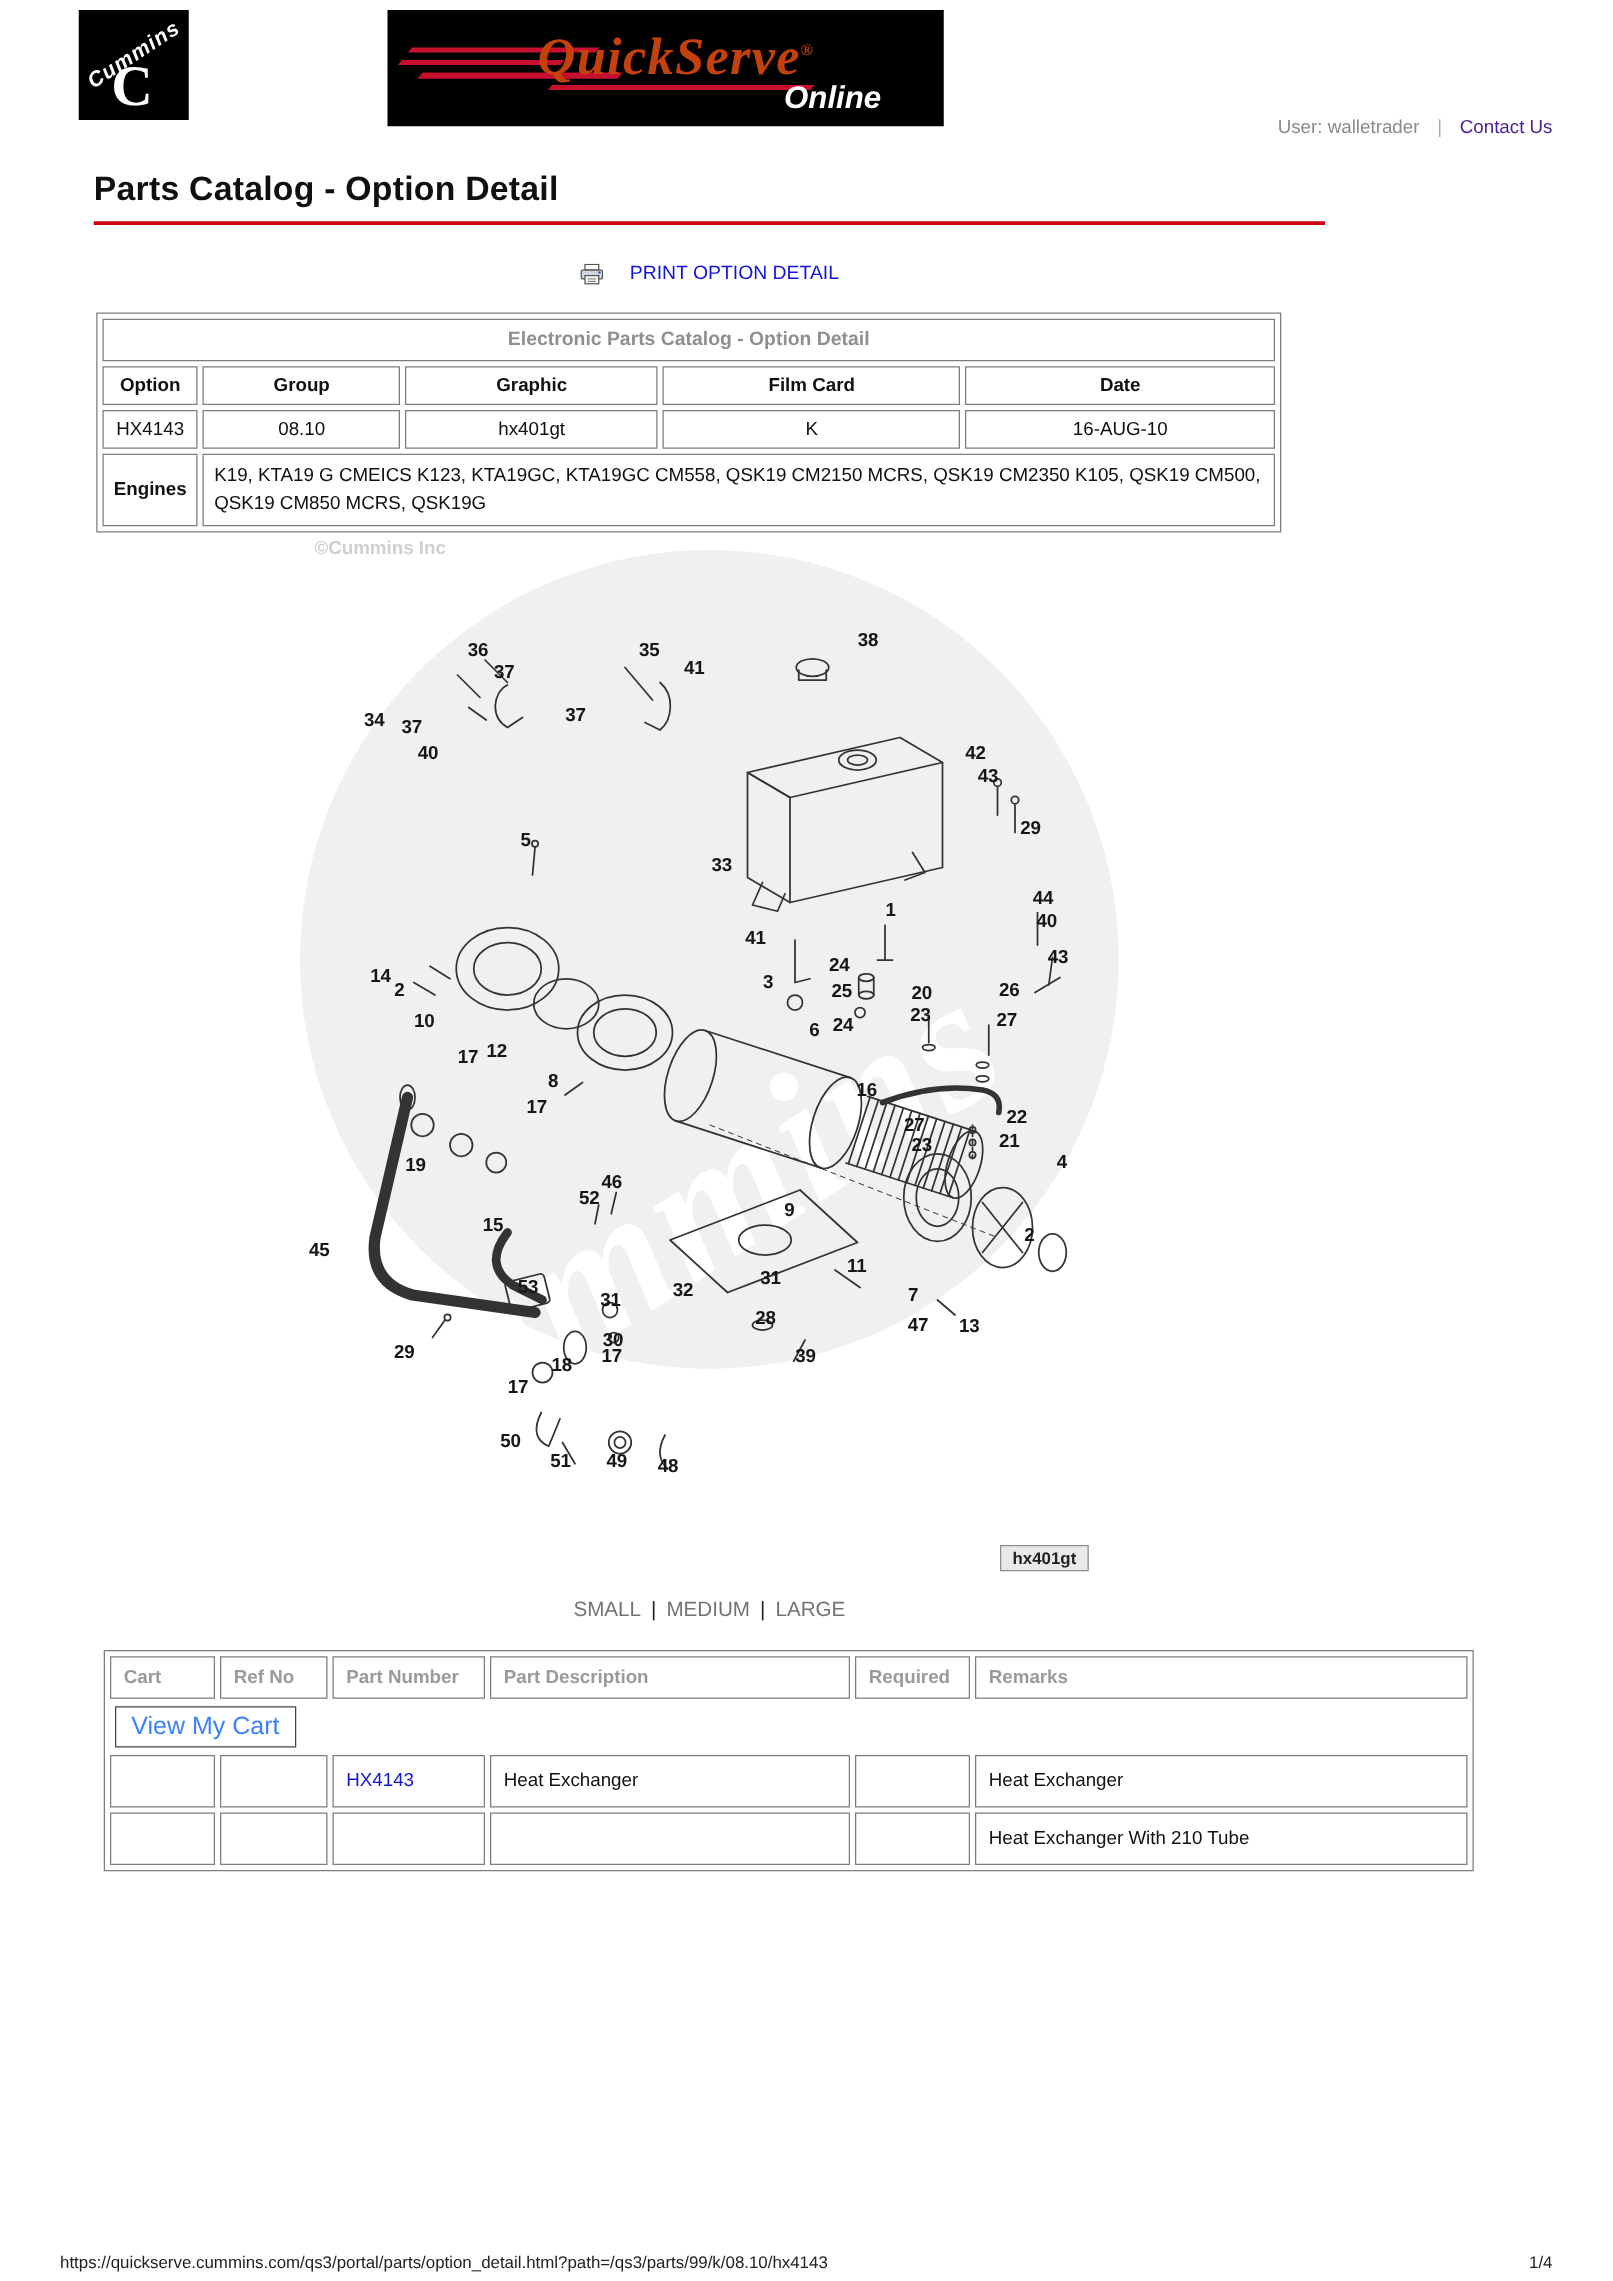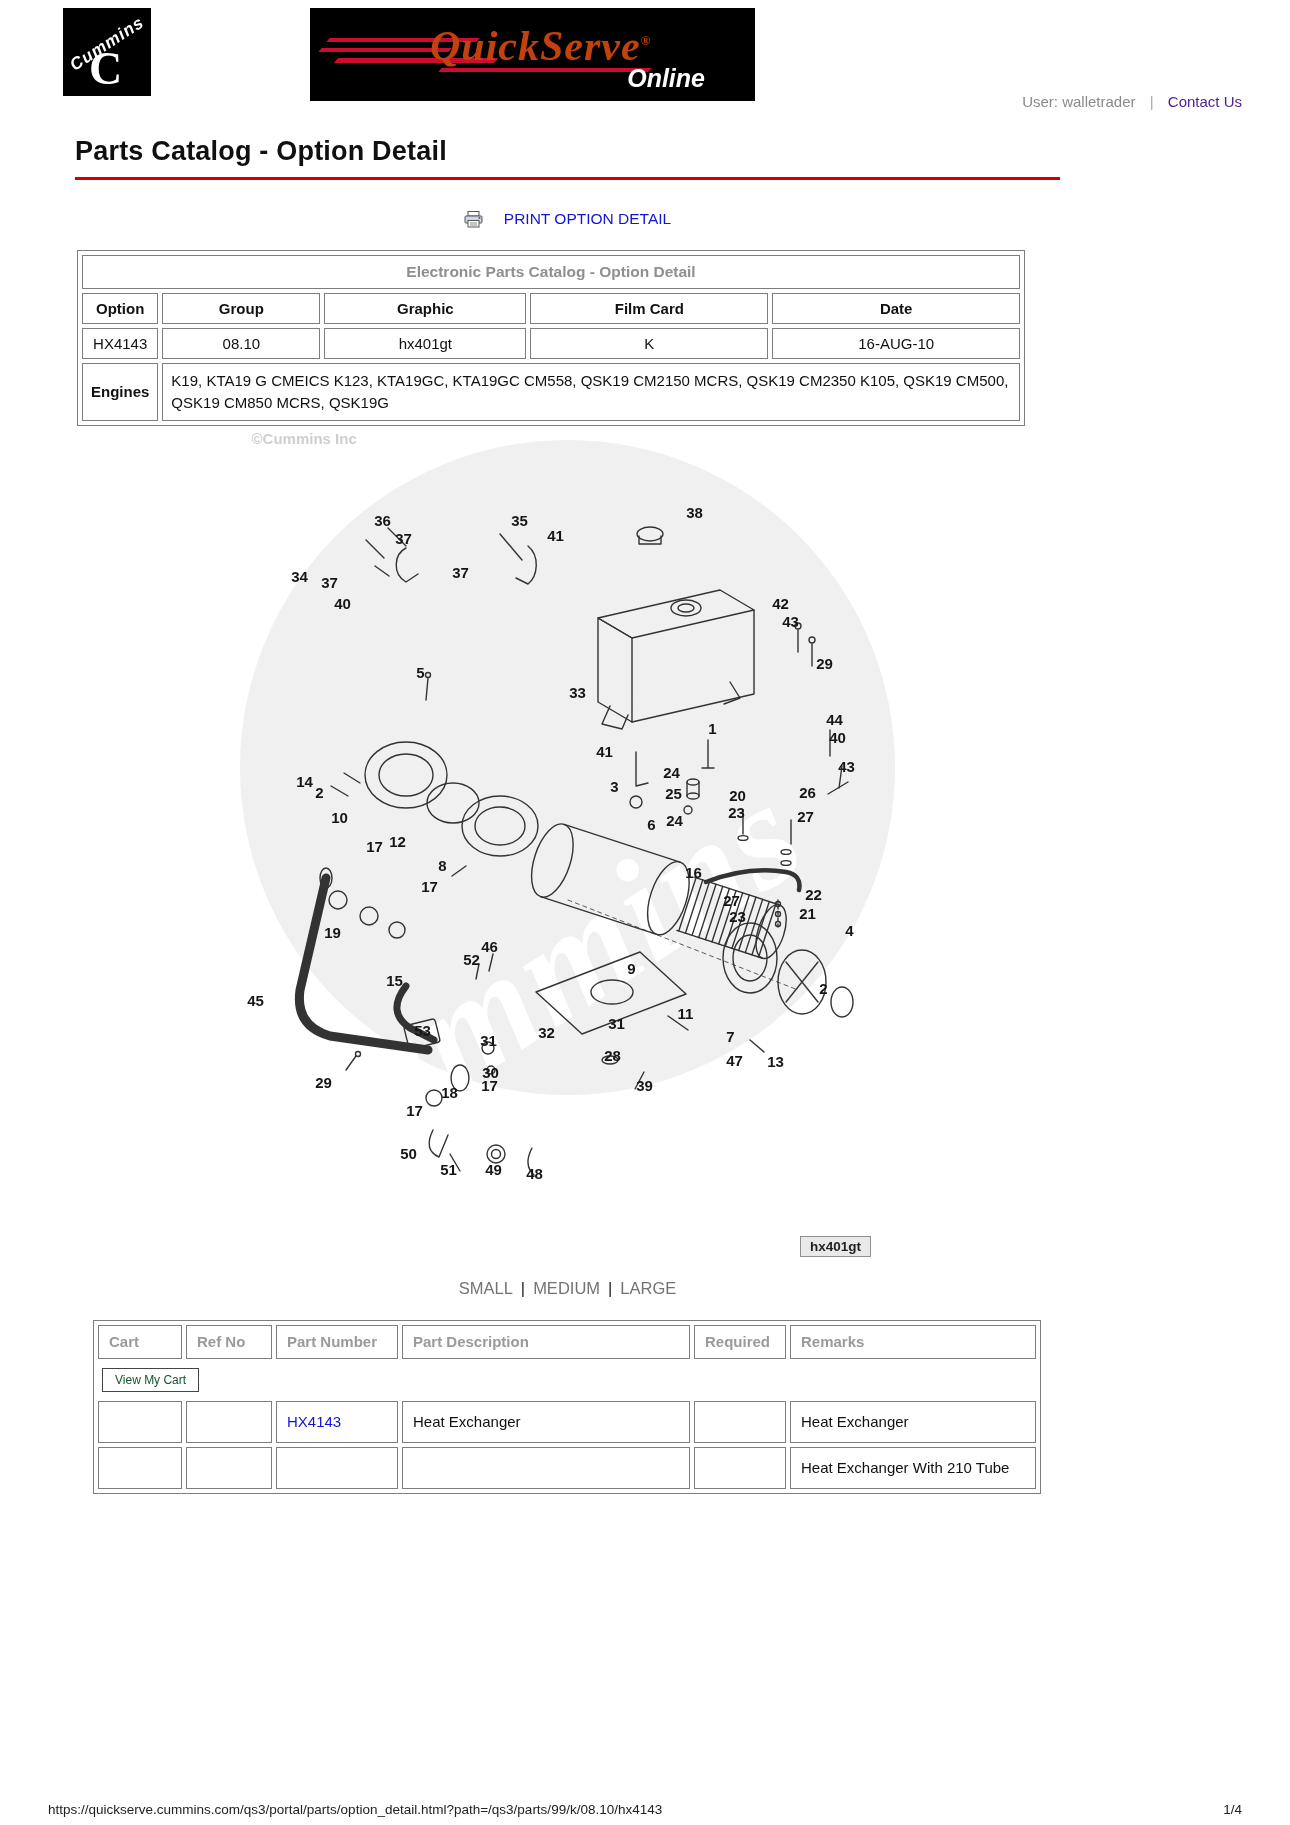--- a/index.html
+++ b/index.html
@@ -59,27 +59,27 @@
   
   .tag-row { margin-top:6px; }
   .graphic-tag { display:inline-block; margin-left:725px; border:1px solid #8f8f8f; background:#e9e9e9; padding:2px 9px; font-weight:bold; font-size:13.5px; color:#222; }
 
   
   .size-row { text-align:center; margin-top:22px; font-size:16.5px; }
   .size-row a { color:#737373; text-decoration:none; cursor:pointer; }
   .size-row .sep { color:#222; margin:0 8px; }
 
   
-  table.parts { width:948px; margin:22px auto 0 18px; border:1px solid #7d7d7d; border-collapse:separate; border-spacing:4px; font-size:15px; }
+  table.parts { width:1096px; margin:22px auto 0 8px; border:1px solid #7d7d7d; border-collapse:separate; border-spacing:4px; font-size:15px; }
   table.parts th, table.parts td { border:1px solid #7d7d7d; padding:6px 10px; background:#fff; vertical-align:middle; }
   table.parts th { color:#9a9a9a; font-weight:bold; text-align:left; font-size:15px; height:34px; }
   table.parts td { height:42px; }
   table.parts td.no-border { border:none; padding:2px 4px; height:34px; }
   .w-cart{width:84px}.w-ref{width:86px}.w-part{width:122px}.w-desc{width:288px}.w-req{width:92px}
-  .view-cart-btn { font-family:"Liberation Sans", sans-serif; font-size:12px; background:#fff; border:1px solid #444; padding:4px 12px; cursor:pointer; color:#14532d; }
+  .view-cart-btn { font-family:"Liberation Sans", sans-serif; font-size:20px; background:#fff; border:1px solid #444; padding:4px 12px; cursor:pointer; color:#3b82f6; }
   .part-link { color:#1414d6; text-decoration:none; cursor:pointer; }
 
   
   .footer { position:absolute; left:48px; right:48px; bottom:8px; display:flex; justify-content:space-between; font-size:13.5px; color:#222; }
 </style>
 </head>
 <body>
 
 <div class="page">
 

